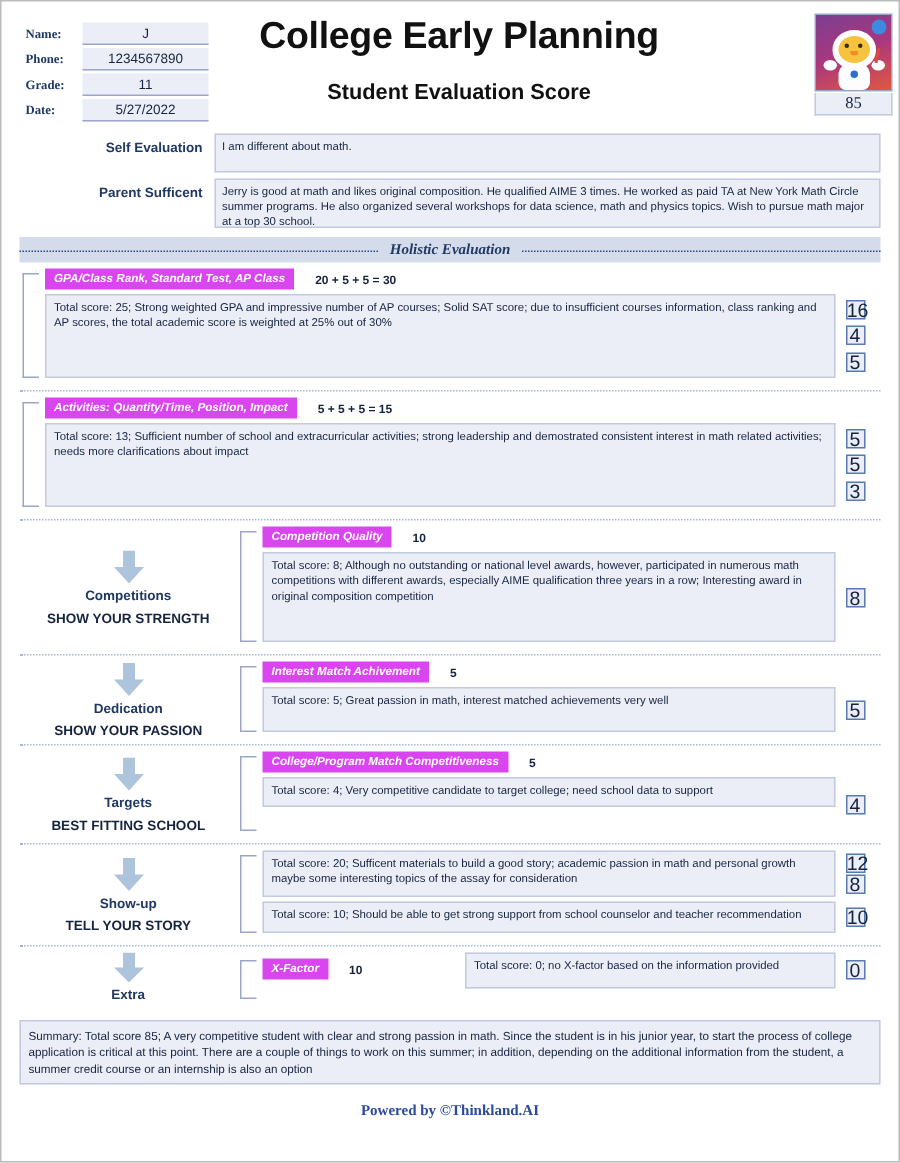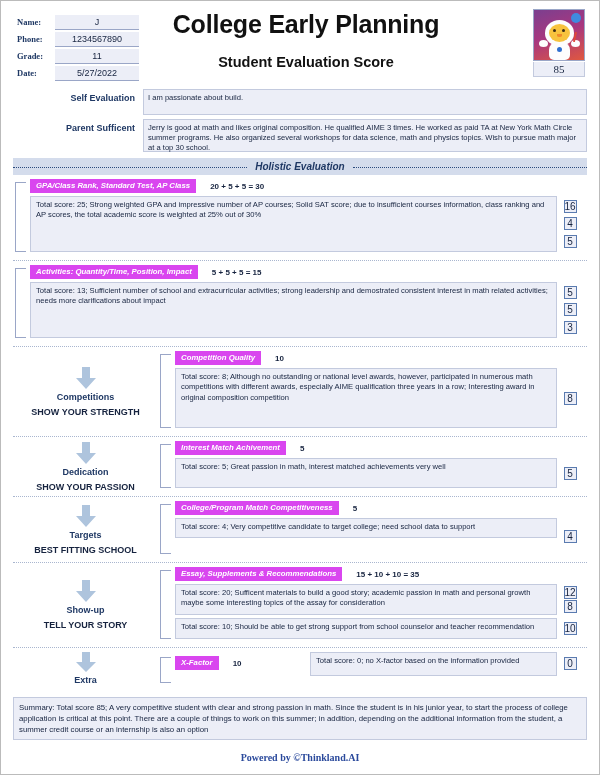--- a/index.html
+++ b/index.html
@@ -17,21 +17,21 @@
     font-family:"Liberation Serif",serif;font-weight:bold;font-size:8.5px;
     color:#1f3864;width:38px;text-align:left;line-height:14px;
   }
   .idvalue{
     flex:1;background:#eceef7;border-bottom:1px solid #9aa6c7;
     font-size:9px;color:#16233f;text-align:center;line-height:14px;height:14px;
   }
   .titlewrap{position:absolute;left:150px;top:8px;width:310px;text-align:center;}
   .title1{font-size:25px;font-weight:bold;color:#111;letter-spacing:-0.2px;line-height:30px;}
   .title2{font-size:14.5px;font-weight:bold;color:#111;line-height:20px;margin-top:13px;}
-  .avatarwrap{position:absolute;right:14px;top:8px;width:52px;}
+  .avatarwrap{position:absolute;right:4px;top:8px;width:52px;}
   .avatar{
     width:52px;height:52px;border:1px solid #9aa6c7;box-sizing:border-box;
     background:linear-gradient(160deg,#7b3f8f 0%,#a8377f 48%,#e0583f 100%);
     position:relative;overflow:hidden;
   }
   .av-head{position:absolute;left:11px;top:10px;width:29px;height:26px;border-radius:50% 50% 48% 48%;background:#fdfdfd;}
   .av-face{position:absolute;left:15px;top:14px;width:21px;height:18px;border-radius:50%;background:#f7c33e;}
   .av-eye{position:absolute;top:19px;width:3px;height:3px;border-radius:50%;background:#3a2b14;}
   .av-eye.l{left:19px;} .av-eye.r{left:28px;}
   .av-beak{position:absolute;left:23px;top:24px;width:5px;height:3px;background:#f08a2a;border-radius:0 0 50% 50%;}
@@ -56,21 +56,21 @@
     background:#eceef7;border:1px solid #c3cade;font-size:7.6px;color:#16233f;
     line-height:10.2px;padding:3px 4px;box-sizing:border-box;
   }
   
   .holistic{
     margin:6px 12px 0 12px;background:#d4dcec;height:17px;position:relative;
     display:flex;align-items:center;justify-content:center;
   }
   .holistic .dots{flex:1;border-top:1px dotted #2b4a7d;height:0;margin-top:2px;}
   .holistic .htxt{
-    font-family:Liberation Sans, sans-serif;font-style:italic;font-weight:bold;
+    font-family:Liberation Serif, serif;font-style:italic;font-weight:bold;
     font-size:10px;color:#1f3864;padding:0 8px;
   }
   
   .section{display:flex;position:relative;border-bottom:1px dotted #a9b6cf;}
   .section:last-of-type{border-bottom:1px dotted #a9b6cf;}
   .leftcol{
     width:145px;flex:0 0 145px;position:relative;
     display:flex;flex-direction:column;align-items:center;justify-content:center;
     padding:2px 0;box-sizing:border-box;
   }
@@ -94,21 +94,21 @@
   .itembox{
     display:flex;align-items:flex-start;margin-bottom:3px;
   }
   .desc{
     flex:1;background:#eceef7;border:1px solid #c3cade;
     font-size:7.6px;color:#16233f;line-height:10.4px;padding:3px 5px;box-sizing:border-box;
   }
   .scorecol{width:26px;flex:0 0 26px;position:relative;}
   .sbox{
     width:13px;height:13px;border:1px solid #5a7bb0;background:#eceef7;
-    font-size:10px;color:#16233f;text-align:center;line-height:12px;
+    font-size:13px;color:#16233f;text-align:center;line-height:12px;
     margin:0 auto;box-sizing:border-box;
   }
   .scorestack{display:flex;flex-direction:column;justify-content:space-around;height:100%;padding:2px 0;box-sizing:border-box;}
   
   .summary{
     margin:6px 12px 0 12px;background:#eceef7;border:1px solid #c3cade;
     font-size:7.8px;color:#16233f;line-height:11px;padding:4px 5px;box-sizing:border-box;
   }
   .footer{
     text-align:center;margin-top:12px;
@@ -160,21 +160,21 @@
         <div class="av-body"></div>
         <div class="av-btn"></div>
       </div>
       <div class="scorebadge">85</div>
     </div>
   </div>
 
   <div style="margin:0 12px;">
     <div class="evalrow">
       <div class="evallabel">Self Evaluation</div>
-      <div class="evalbox" style="flex:1;height:26px;">I am passionate about build.</div>
+      <div class="evalbox" style="flex:1;height:26px;">I am different about math.</div>
     </div>
     <div class="evalrow">
       <div class="evallabel">Parent Sufficent</div>
       <div class="evalbox" style="flex:1;height:33px;">Jerry is good at math and likes original composition. He qualified AIME 3 times. He worked as paid TA at New York Math Circle summer programs. He also organized several workshops for data science, math and physics topics. Wish to pursue math major at a top 30 school.</div>
     </div>
   </div>
 
   <div class="holistic">
     <div class="dots"></div>
     <div class="htxt">Holistic Evaluation</div>
@@ -314,24 +314,20 @@
             <svg width="26" height="22" viewBox="0 0 26 22">
               <polygon points="9,0 17,0 17,11 23,11 13,22 3,11 9,11" fill="#aec4dd"></polygon>
             </svg>
           </div>
           <div class="sectname">Show-up</div>
           <div class="sectsub">TELL YOUR STORY</div>
         </div>
         <div class="rightcol">
           <div class="bracket"></div>
           <div class="content">
-            <div class="pillrow">
-              <div class="pill">Essay, Supplements &amp; Recommendations</div>
-              <div class="pillscore">15 + 10 + 10 = 35</div>
-            </div>
             <div class="itembox">
               <div class="desc" style="height: 31px;">Total score: 20; Sufficent materials to build a good story; academic passion in math and personal growth maybe some interesting topics of the assay for consideration</div>
               <div class="scorecol">
                 <div class="scorestack" style="height: 31px;">
                   <div class="sbox">12</div>
                   <div class="sbox">8</div>
                 </div>
               </div>
             </div>
             <div class="itembox">

